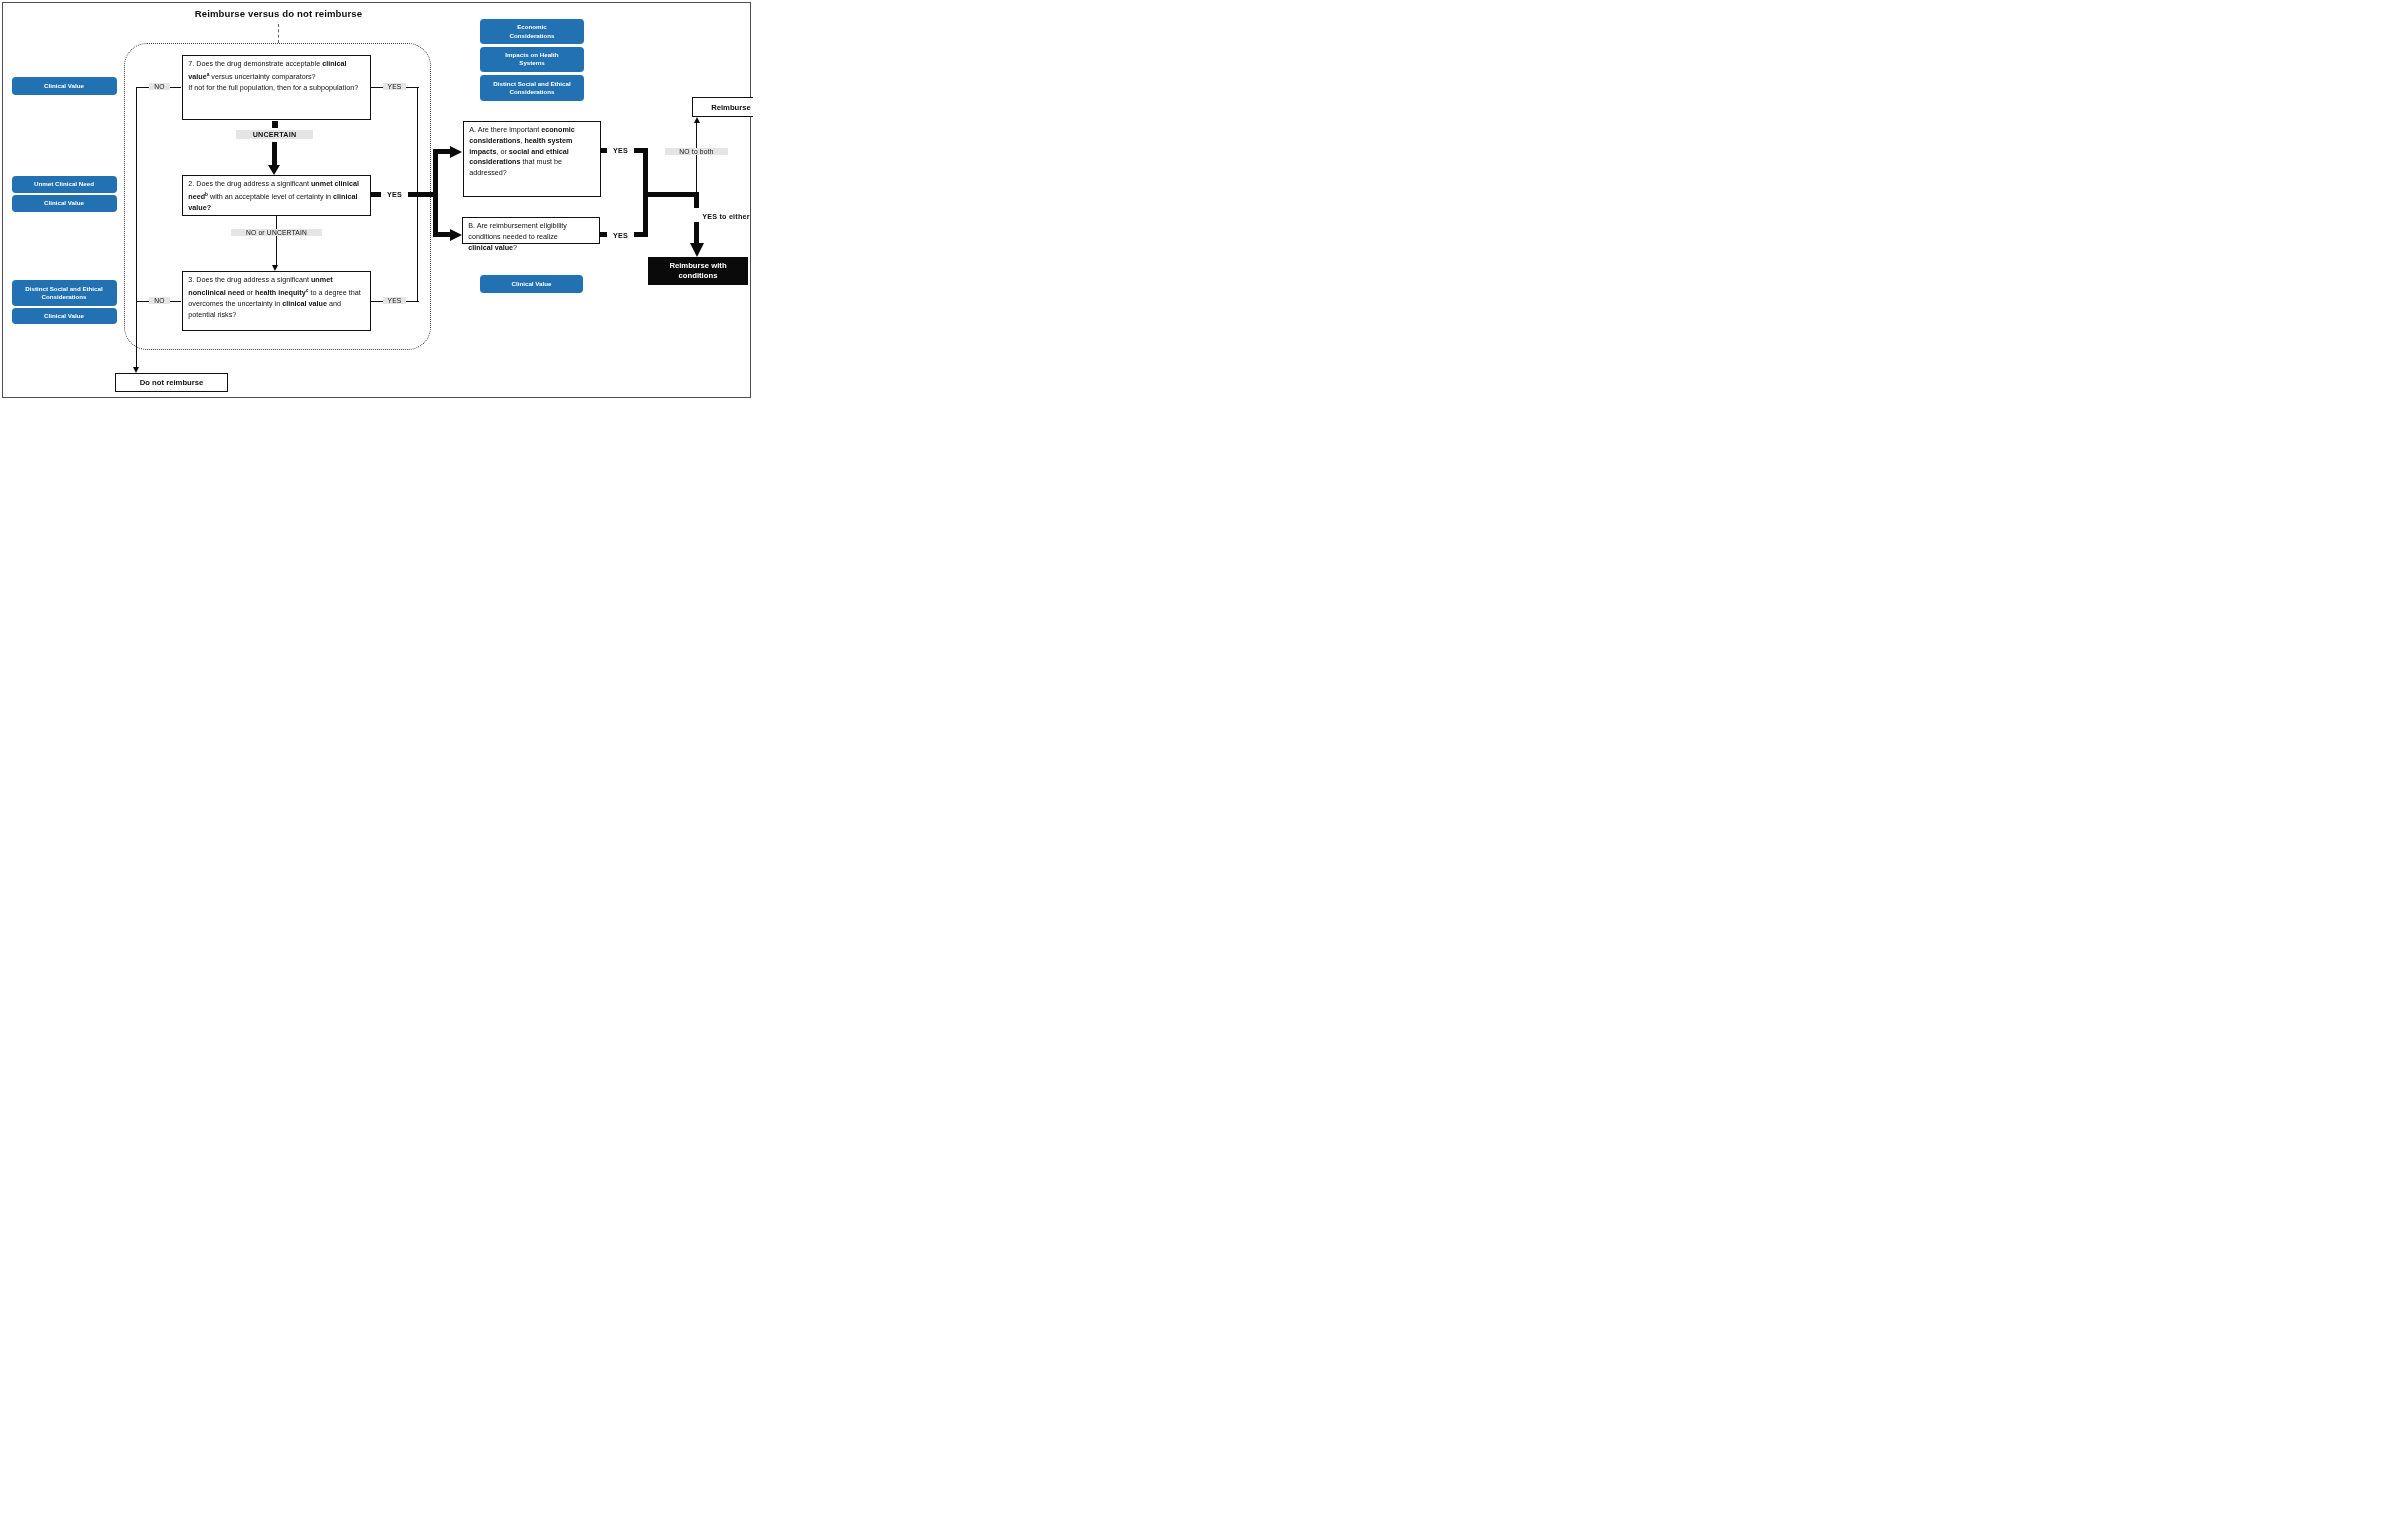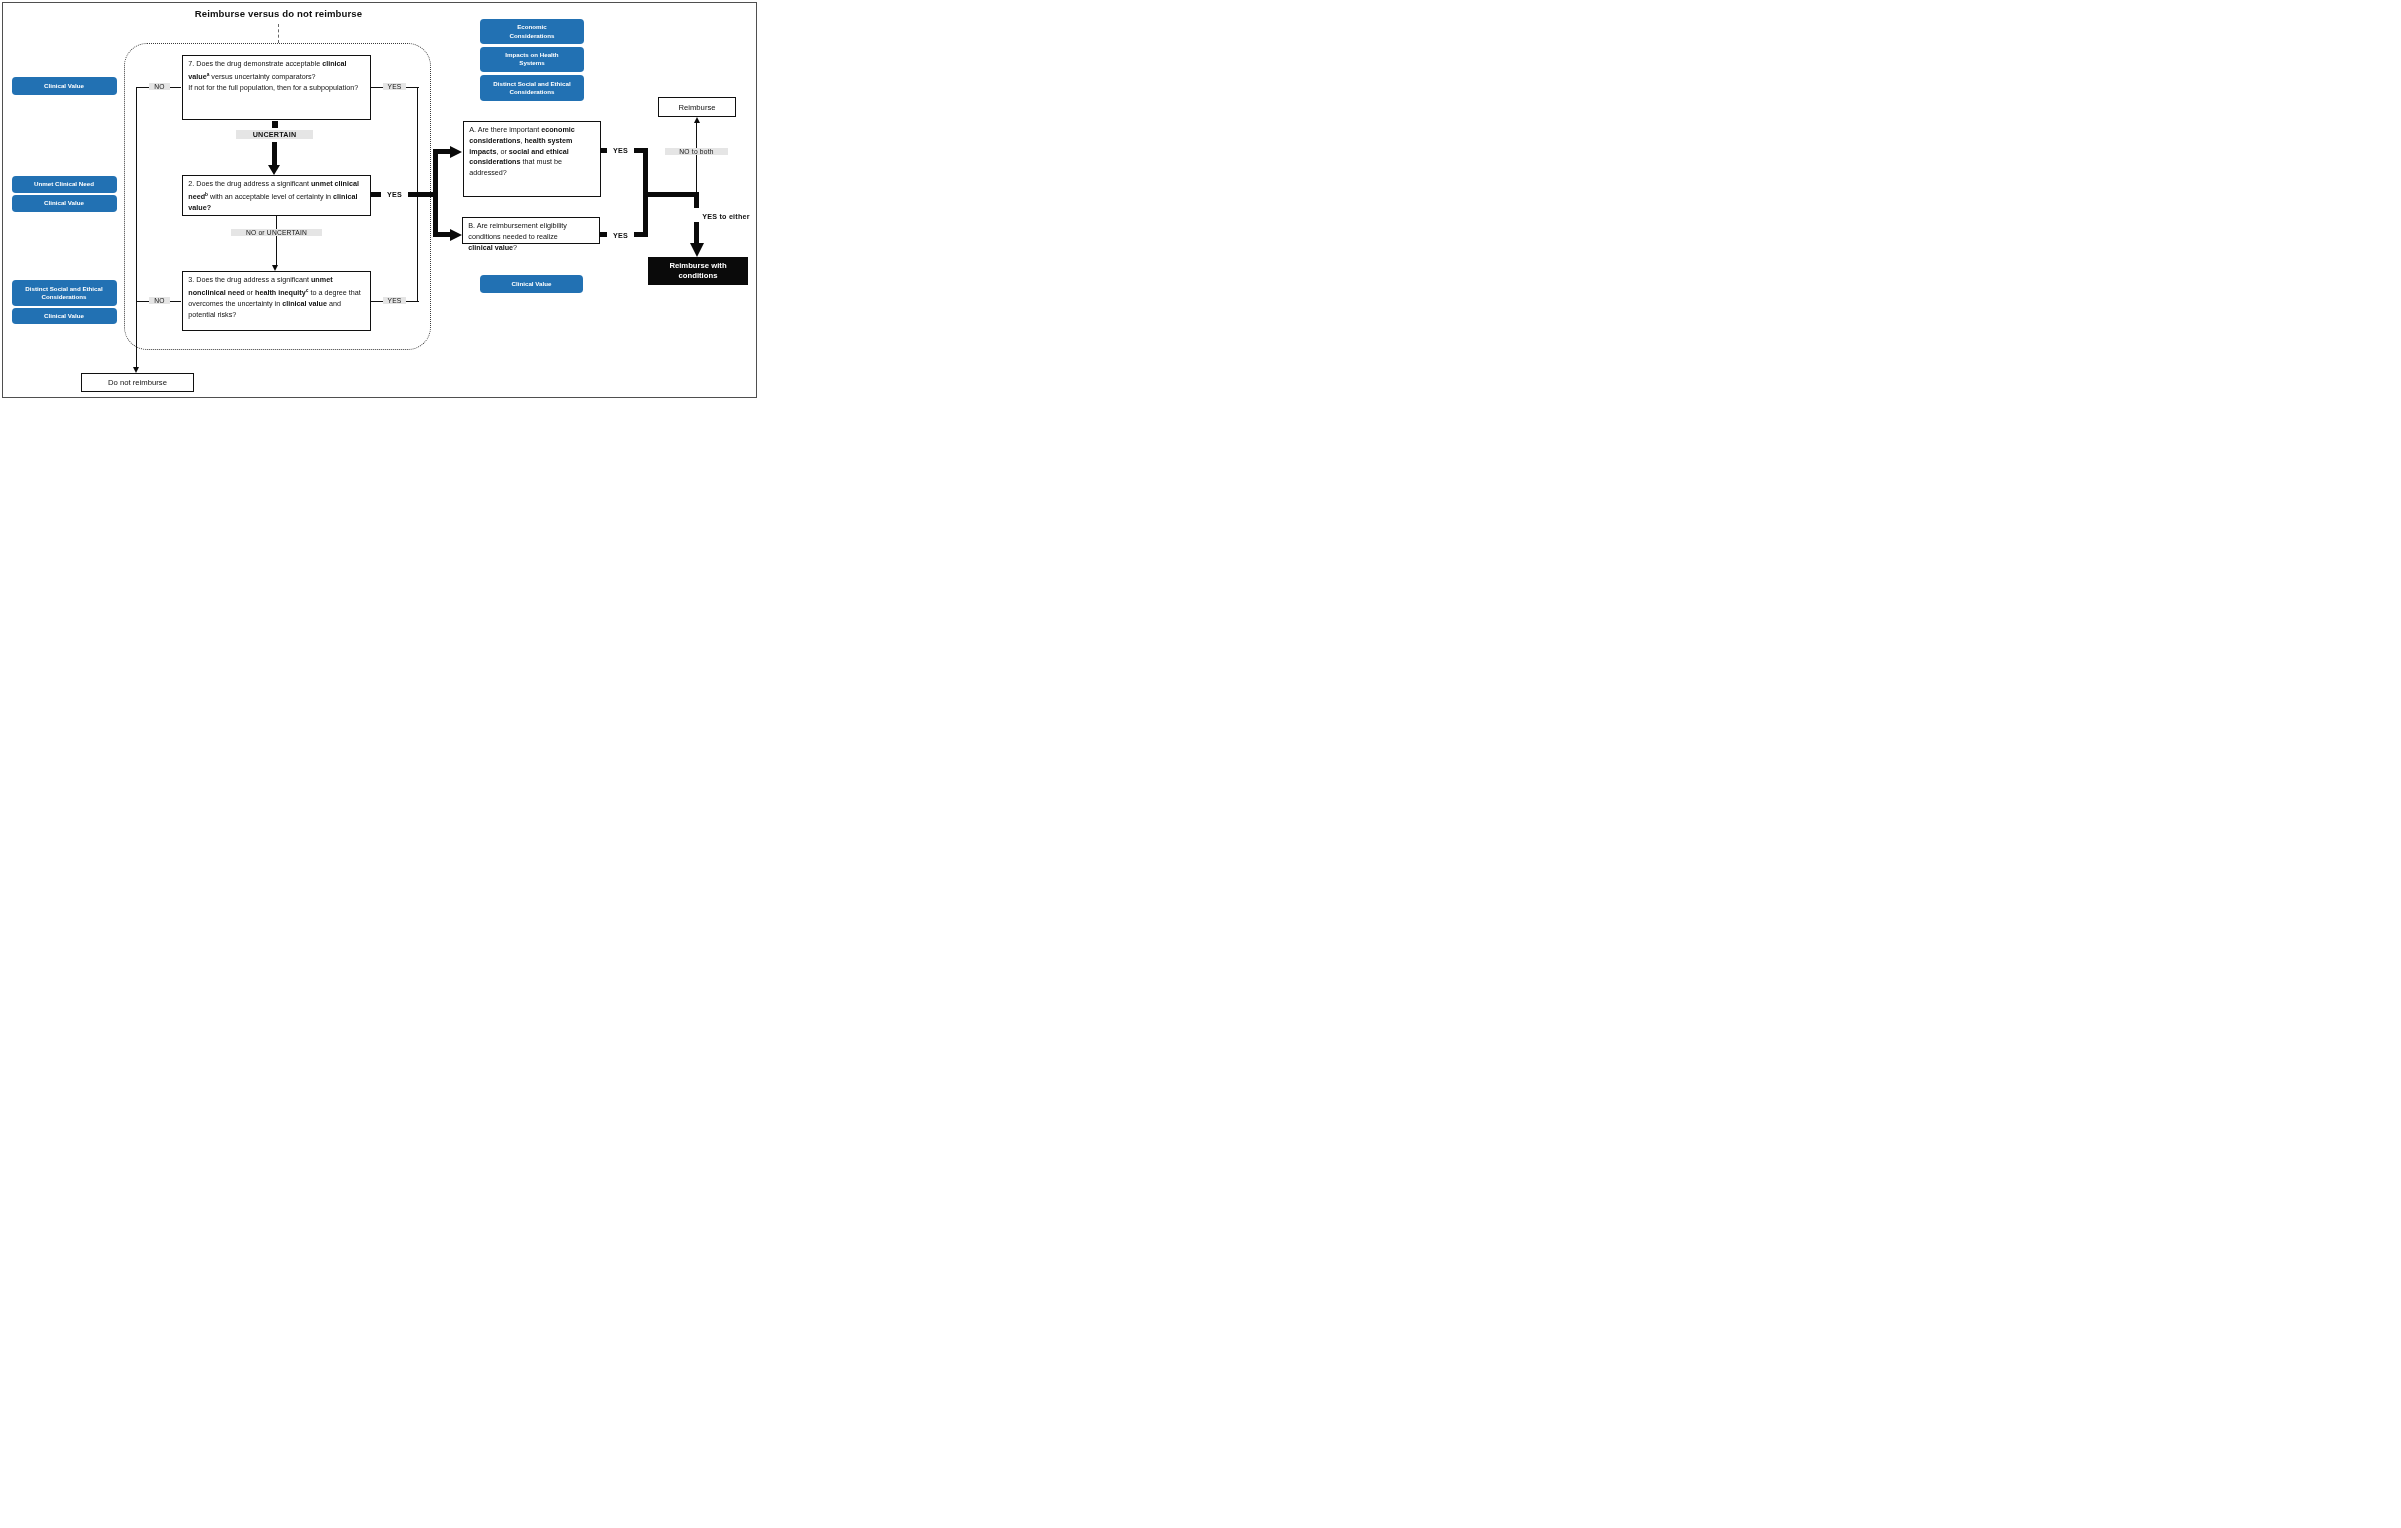--- a/index.html
+++ b/index.html
@@ -1,17 +1,17 @@
 <!DOCTYPE html>
 <html style="font-size:7.7px"><head>
 <meta charset="utf-8">
 <style>
   html,body{margin:0;padding:0;background:#ffffff;}
   body{font-family:"Liberation Sans","DejaVu Sans",sans-serif;color:#111;}
-  .canvas{position:relative;width:753px;height:400px;background:#fff;overflow:hidden;padding-left:6px;}
+  .canvas{position:relative;width:753px;height:400px;background:#fff;overflow:hidden;}
   .frame{position:absolute;left:2.4px;top:2.4px;right:2.4px;bottom:2.4px;border:1px solid #4f4f4f;pointer-events:none;}
 
   .title{position:absolute;left:144px;top:7.7px;width:269px;text-align:center;
          font-size:9.6px;font-weight:bold;letter-spacing:0.1px;}
 
   .drop-dash{position:absolute;left:278px;top:24px;height:19px;width:0;border-left:1px dashed #666;}
   .dotted-region{position:absolute;left:124px;top:43px;width:305px;height:305px;
                  border:1px dotted #3a3a3a;border-radius:23px;}
 
   .qbox{position:absolute;background:#fff;border:1.4px solid #101010;box-sizing:border-box;
@@ -44,21 +44,21 @@
   .bl-cv4{left:480px;top:275px;width:103px;height:18px;}
 
   .hline{position:absolute;height:1px;background:#101010;}
   .vline{position:absolute;width:1px;background:#101010;}
   .thick{position:absolute;background:#0a0a0a;}
   .lbl{position:absolute;text-align:center;font-size:6.7px;letter-spacing:0.2px;background:#e5e5e5;}
   .lbl.bold{font-weight:bold;font-size:7.2px;}
   .tri{position:absolute;width:0;height:0;}
 
   .outcome{position:absolute;border:1.4px solid #101010;background:#fff;box-sizing:border-box;
-           display:flex;align-items:center;justify-content:center;font-weight:normal;font-size:7.7px;}
+           display:flex;align-items:center;justify-content:center;font-weight:bold;font-size:7.7px;margin-left:34px;}
   .reimburse{left:658px;top:97px;width:78px;height:20px;}
   .dnr{left:81px;top:373px;width:113px;height:19px;}
   .rwc{position:absolute;left:648px;top:257px;width:100px;height:28px;background:#0a0a0a;
        color:#fff;font-weight:bold;font-size:7.7px;line-height:9.6px;display:flex;
        align-items:center;justify-content:center;text-align:center;}
   .rwc div{max-width:77px;}
   sup{font-size:4.8px;}
 </style>
 </head>
 <body>

